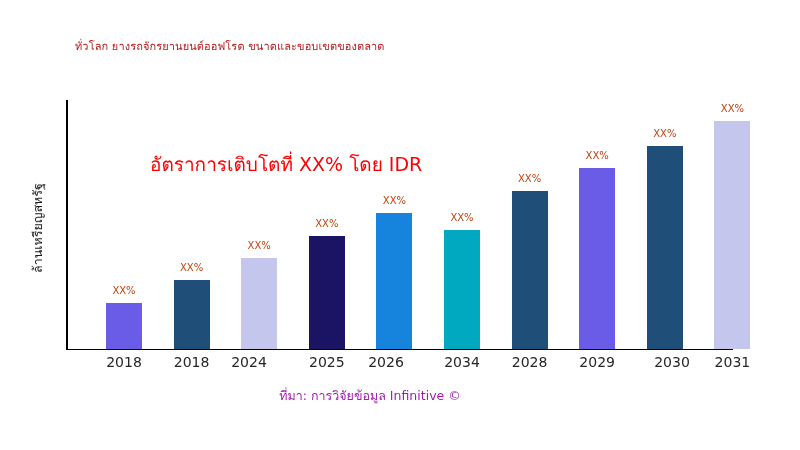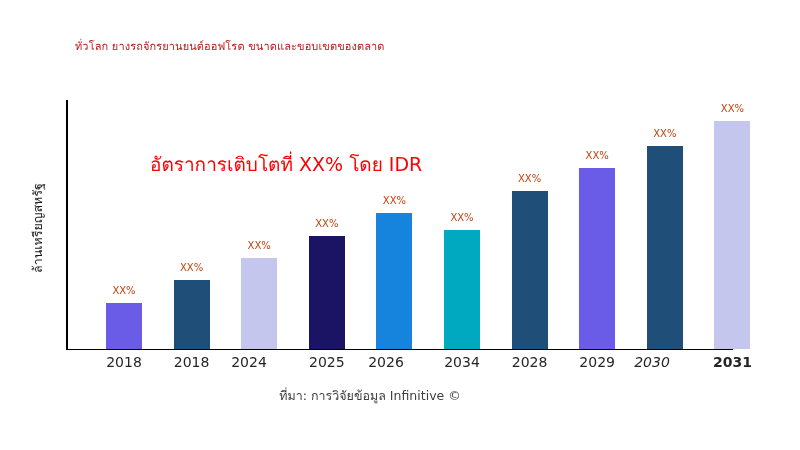--- a/index.html
+++ b/index.html
@@ -117,21 +117,21 @@
   }
 
   
   .source-note {
     position: absolute;
     left: 0;
     top: 386px;
     width: 740px;
     text-align: center;
     font-size: 12.5px;
-    color: #404040;
+    color: #a21caf;
     white-space: nowrap;
   }
 </style>
 </head>
 <body>
 
 <div id="chart-root">
 
   <div class="chart-title">ทั่วโลก ยางรถจักรยานยนต์ออฟโรด ขนาดและขอบเขตของตลาด</div>
 
@@ -178,25 +178,25 @@
       <div class="tick-label" style="left: 499.6px; width: 60px;">2028</div>
       <div class="bar-group" style="left: 579.2px; width: 36px; height: 181.272px;">
         <div class="bar" style="height: 181.272px; background: rgb(107, 92, 231);"></div>
         <div class="bar-value-label" style="bottom: 188.272px;">XX%</div>
       </div>
       <div class="tick-label" style="left: 567.2px; width: 60px;">2029</div>
       <div class="bar-group" style="left: 646.8px; width: 36px; height: 203.184px;">
         <div class="bar" style="height: 203.184px; background: rgb(31, 78, 121);"></div>
         <div class="bar-value-label" style="bottom: 210.184px;">XX%</div>
       </div>
-      <div class="tick-label" style="left: 622px; width: 60px; font-style: italic;">2030</div>
+      <div class="tick-label" style="left: 642px; width: 60px;">2030</div>
       <div class="bar-group" style="left: 714.4px; width: 36px; height: 228.084px;">
         <div class="bar" style="height: 228.084px; background: rgb(197, 198, 238);"></div>
         <div class="bar-value-label" style="bottom: 235.084px;">XX%</div>
       </div>
-      <div class="tick-label" style="left: 702.4px; width: 60px; font-weight: bold;">2031</div>
+      <div class="tick-label" style="left: 702.4px; width: 60px;">2031</div>
     </div>
 
   <div class="growth-annotation">อัตราการเติบโตที่ XX% โดย IDR</div>
 
   <div class="source-note">ที่มา: การวิจัยข้อมูล Infinitive ©</div>
 
 </div>
 
 </body></html>

